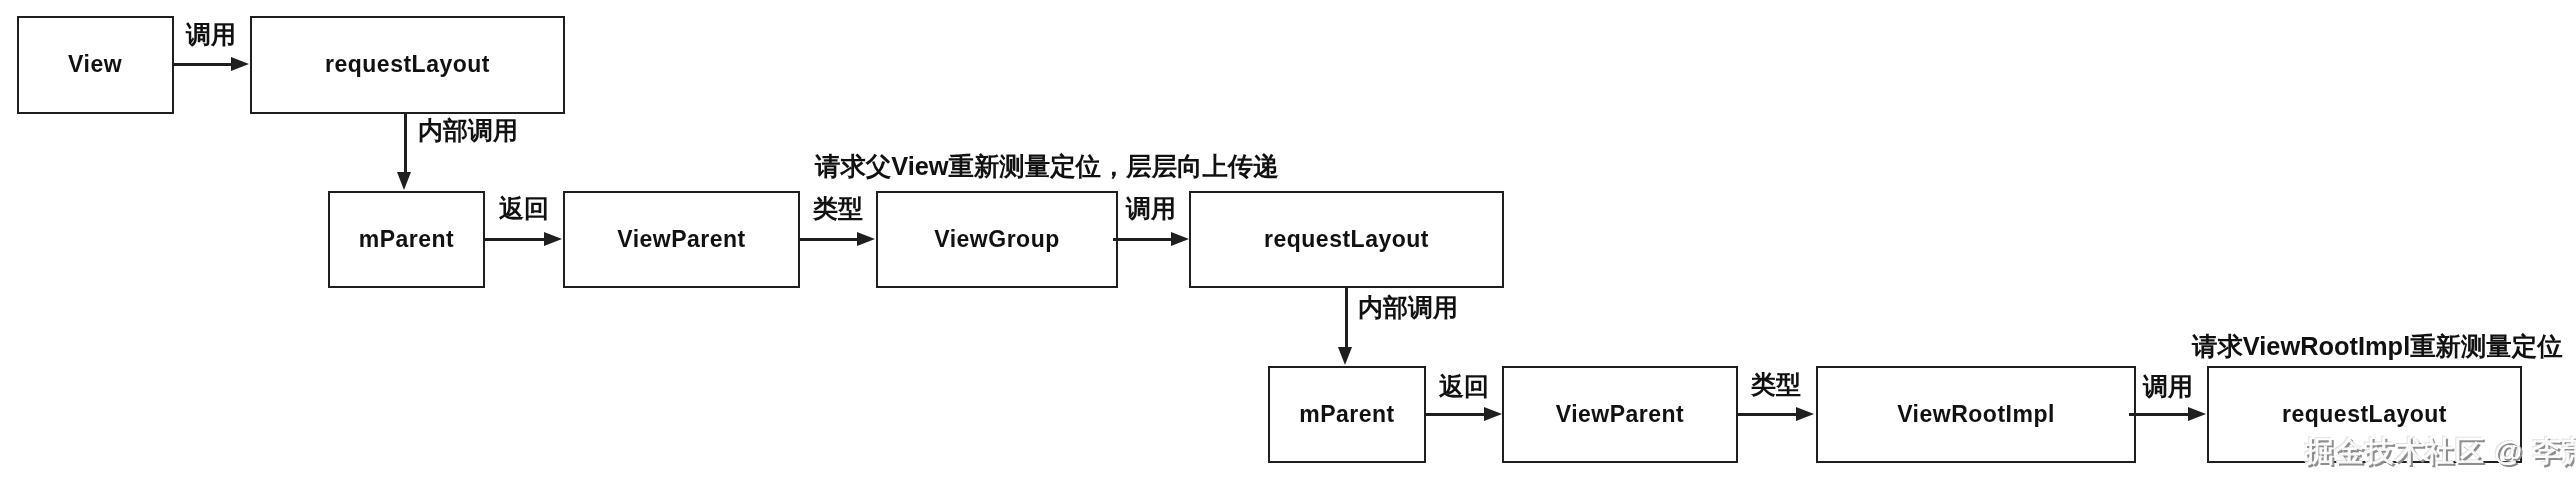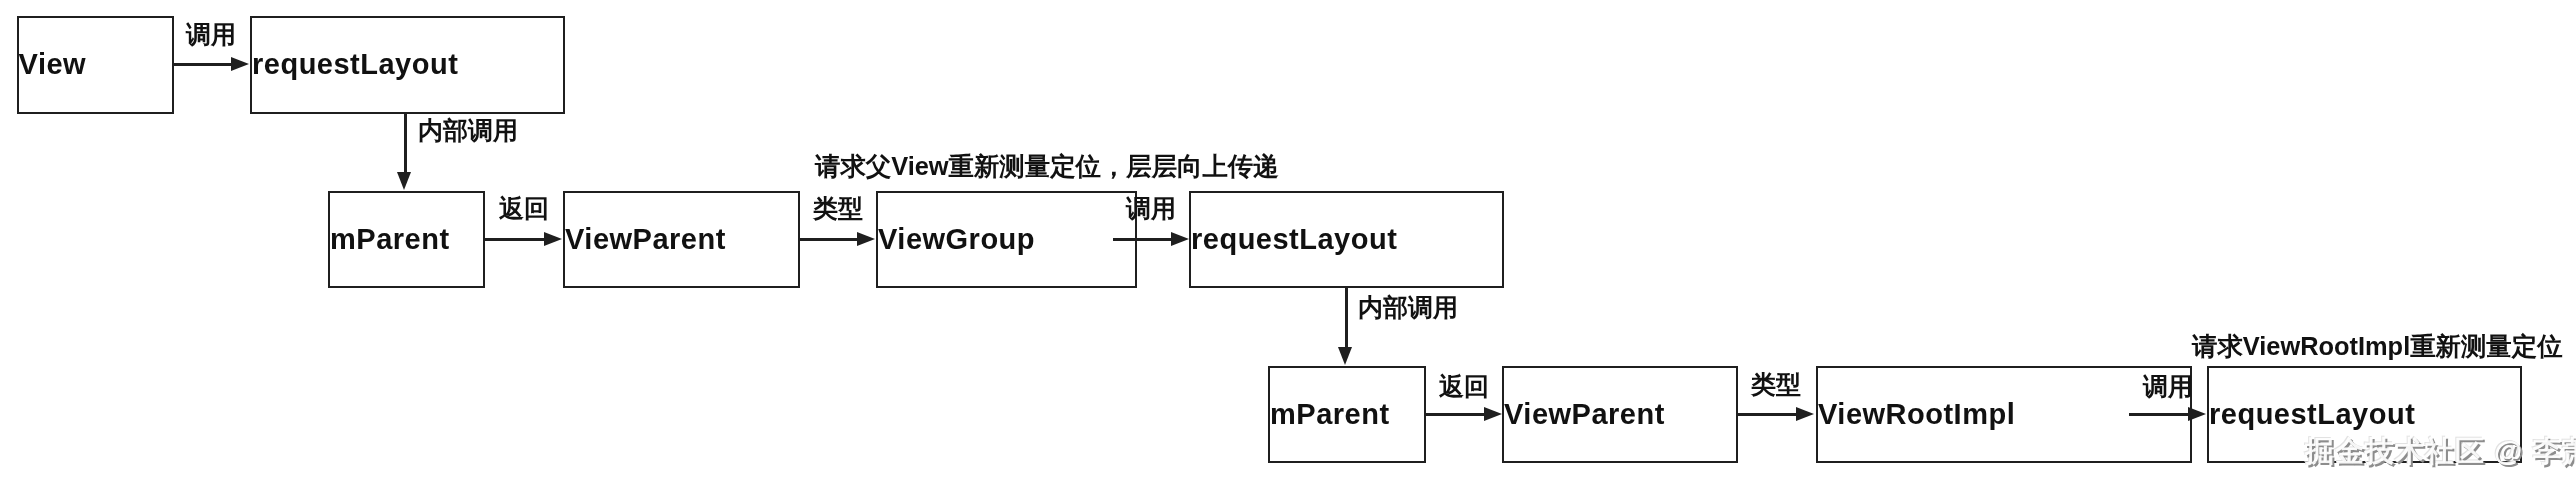--- a/index.html
+++ b/index.html
@@ -13,22 +13,22 @@
     width:2576px;height:482px;
     background:var(--bg);
     font-family:"Liberation Sans","DejaVu Sans",sans-serif;
     overflow:hidden;
   }
   .node{
     position:absolute;
     box-sizing:border-box;
     border:2.9px solid var(--line);
     background:var(--bg);
-    display:flex;align-items:center;
-    font-weight:700;font-size:29px;color:var(--text);
+    display:flex;align-items:center;justify-content:center;
+    font-weight:700;font-size:23px;color:var(--text);
     letter-spacing:0.5px;
   }
   .hline{position:absolute;height:2.9px;background:var(--line);}
   .vline{position:absolute;width:2.9px;background:var(--line);}
   .ah-right{
     position:absolute;width:0;height:0;
     border-top:7.8px solid transparent;
     border-bottom:7.8px solid transparent;
     border-left:18.6px solid var(--line);
   }
@@ -69,34 +69,34 @@
   <div class="node" style="left:250px;top:15.7px;width:315px;height:98px;">
     <span>requestLayout</span>
   </div>
 
   <div class="node" style="left:328px;top:191px;width:157px;height:97px;">
     <span>mParent</span>
   </div>
   <div class="node" style="left:563px;top:191px;width:237px;height:97px;">
     <span>ViewParent</span>
   </div>
-  <div class="node" style="left:876px;top:191px;width:261px;height:97px;">
+  <div class="node" style="left:876px;top:191px;width:242px;height:97px;">
     <span>ViewGroup</span>
   </div>
   <div class="node" style="left:1189px;top:191px;width:315px;height:97px;">
     <span>requestLayout</span>
   </div>
 
   <div class="node" style="left:1268px;top:366px;width:158px;height:97px;">
     <span>mParent</span>
   </div>
   <div class="node" style="left:1502px;top:366px;width:236px;height:97px;">
     <span>ViewParent</span>
   </div>
-  <div class="node" style="left:1816px;top:366px;width:376px;height:97px;">
+  <div class="node" style="left:1816px;top:366px;width:320px;height:97px;">
     <span>ViewRootImpl</span>
   </div>
   <div class="node" style="left:2207px;top:366px;width:315px;height:97px;">
     <span>requestLayout</span>
   </div>
 
   <div class="hline" style="left:173px;top:63px;width:60px;"></div>
   <div class="ah-right" style="left:231px;top:57px;"></div>
   <div class="elabel centered" style="left:211px;top:21.5px;">调用</div>
 

